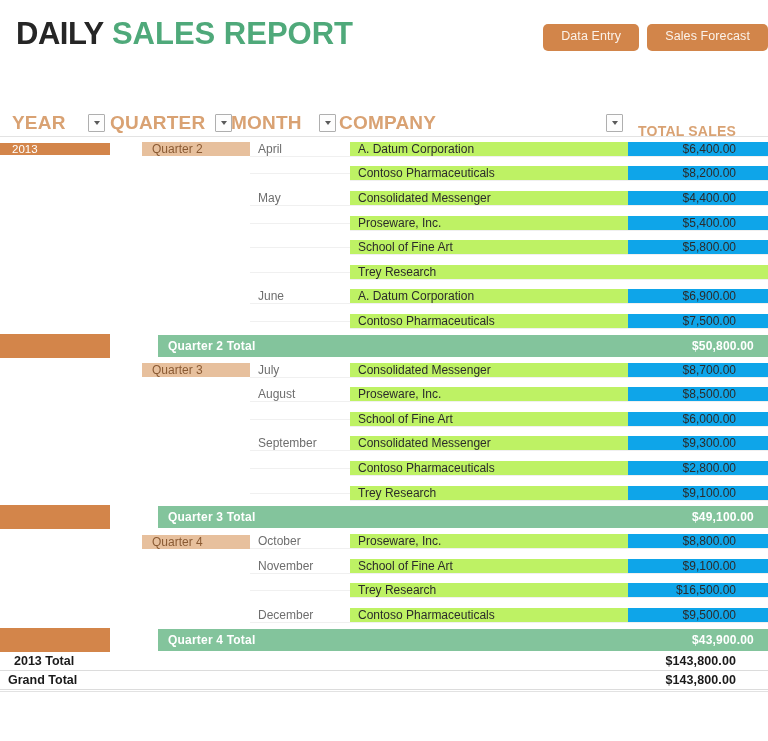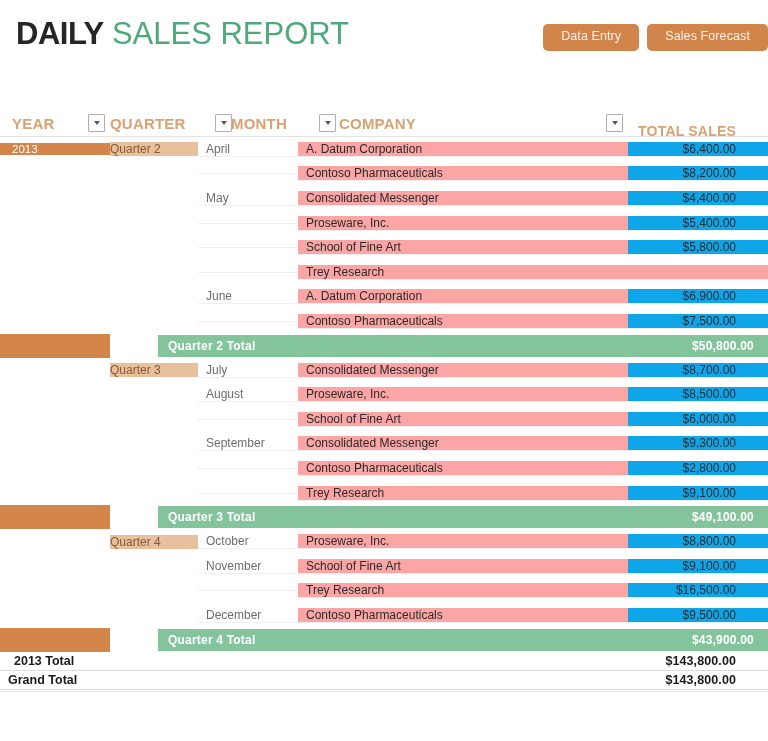--- a/index.html
+++ b/index.html
@@ -28,21 +28,21 @@
     font-size: 31px;
     letter-spacing: -0.4px;
     white-space: nowrap;
   }
   .title-bold {
     font-weight: bold;
     color: #262626;
     letter-spacing: -0.5px;
   }
   .title-light {
-    font-weight: normal;
+    font-weight: bold;
     color: #4FA97A;
     letter-spacing: 0px;
   }
   .header-buttons {
     position: absolute;
     right: 0px;
     top: 24px;
     display: flex;
     gap: 8px;
   }
@@ -80,21 +80,21 @@
     display: flex;
     align-items: center;
     height: 27px;
     border-bottom: 1px solid #E3E3E3;
     padding-left: 12px;
     box-sizing: border-box;
   }
   .hcell {
     display: flex;
     align-items: center;
-    font-size: 15px;
+    font-size: 19px;
     font-weight: bold;
     color: #D9A273;
     letter-spacing: 0.2px;
     box-sizing: border-box;
   }
   .hcell.c-year    { width: 98px; }
   .hcell.c-quarter { width: 105px; }
   .hcell.c-month   { width: 100px; }
   .hcell.c-total {
     width: 140px;
@@ -148,38 +148,40 @@
     width: 110px;
     background: #D3854A;
     color: #FFFFFF;
     font-size: 11.5px;
     padding-left: 12px;
     border-bottom: none;
     position: relative;
   }
   .cell.c-year.blank { color: transparent; }
   .cell.c-quarter {
-    width: 88px;
+    width: 108px;
     background: #E7C09D;
     color: #8A5A33;
     font-size: 12px;
+    padding-left: 10px;
     border-bottom: none;
+    margin-left: 32px;
   }
   .cell.c-quarter.blank { color: transparent; }
   .cell.c-month {
     width: 100px;
     color: #6E6E6E;
     padding-left: 8px;
     background: #FFFFFF;
   }
   .cell.c-company {
     flex: 1 1 auto;
     color: #2B2B2B;
     padding-left: 8px;
-    background: #fca5a5;
+    background: #bef264;
   }
   .cell.c-total {
     width: 140px;
     justify-content: flex-end;
     padding-right: 32px;
     color: #2B2B2B;
     background: #0ea5e9;
   }
 
   

